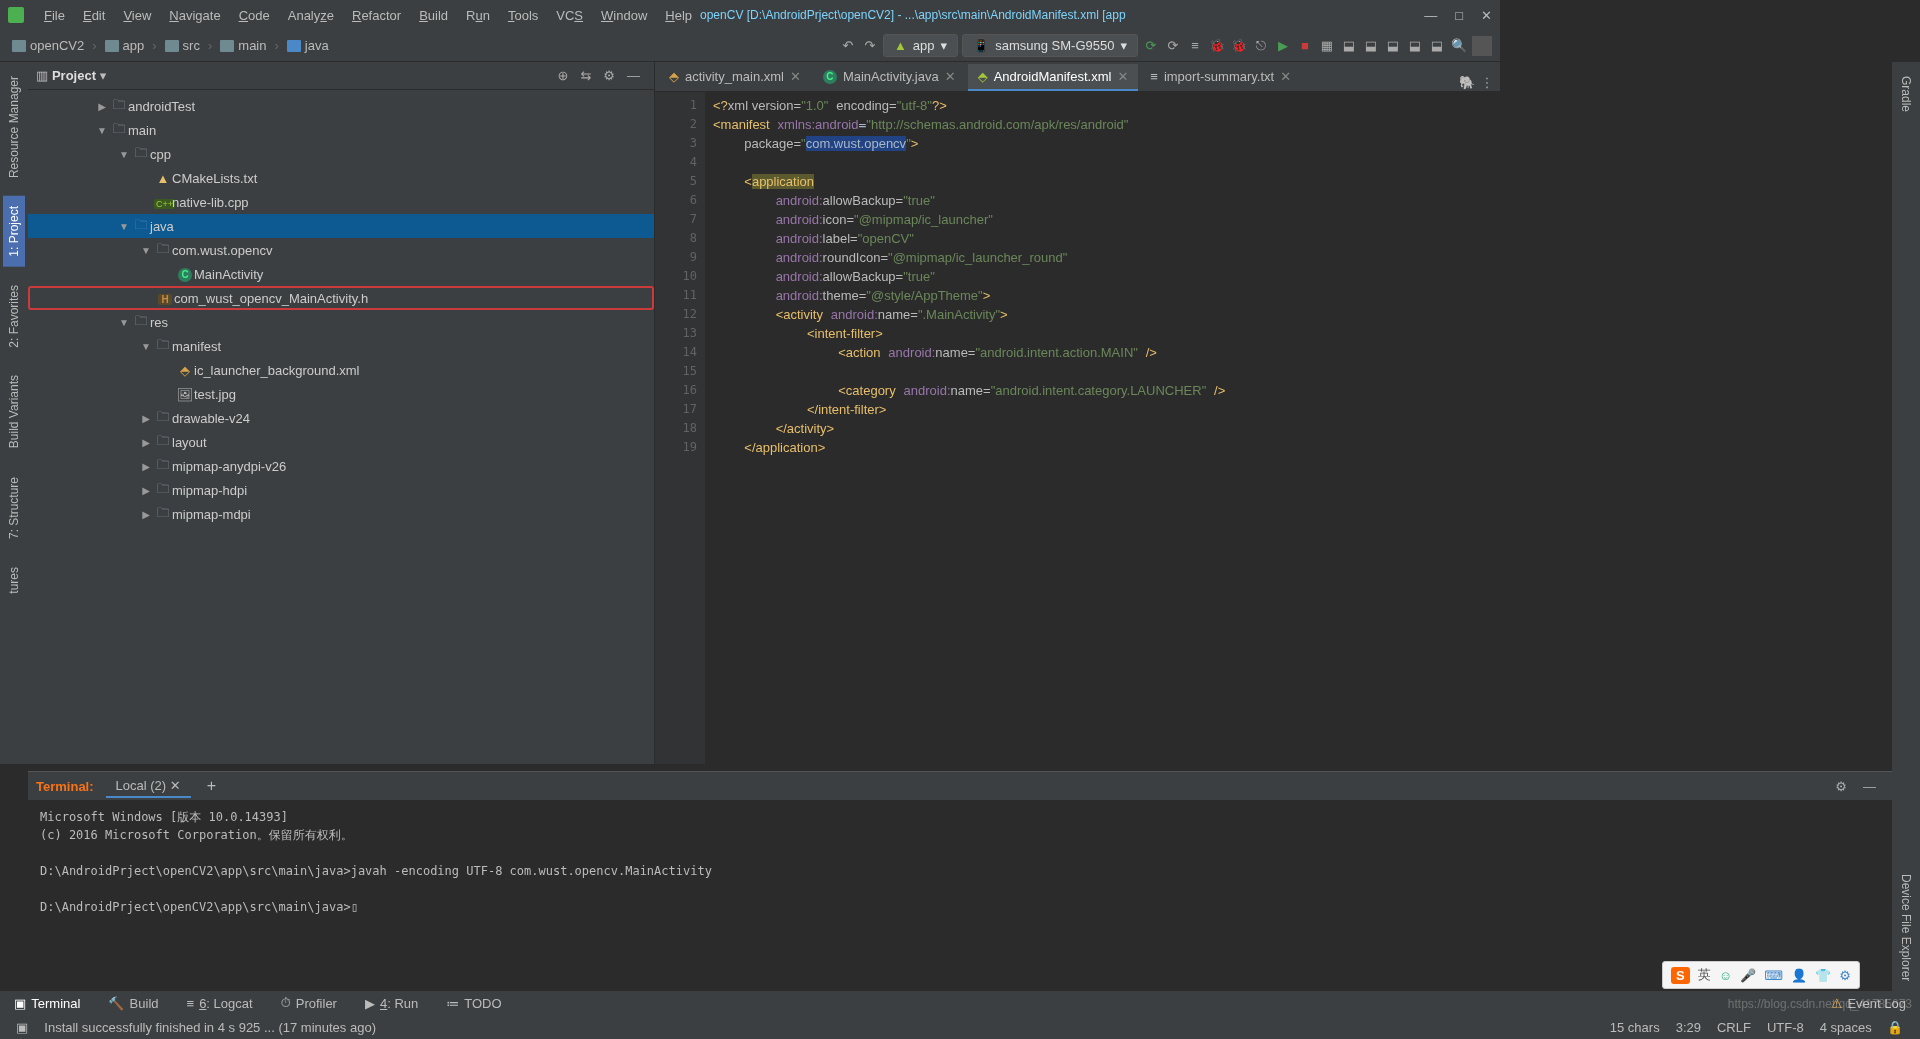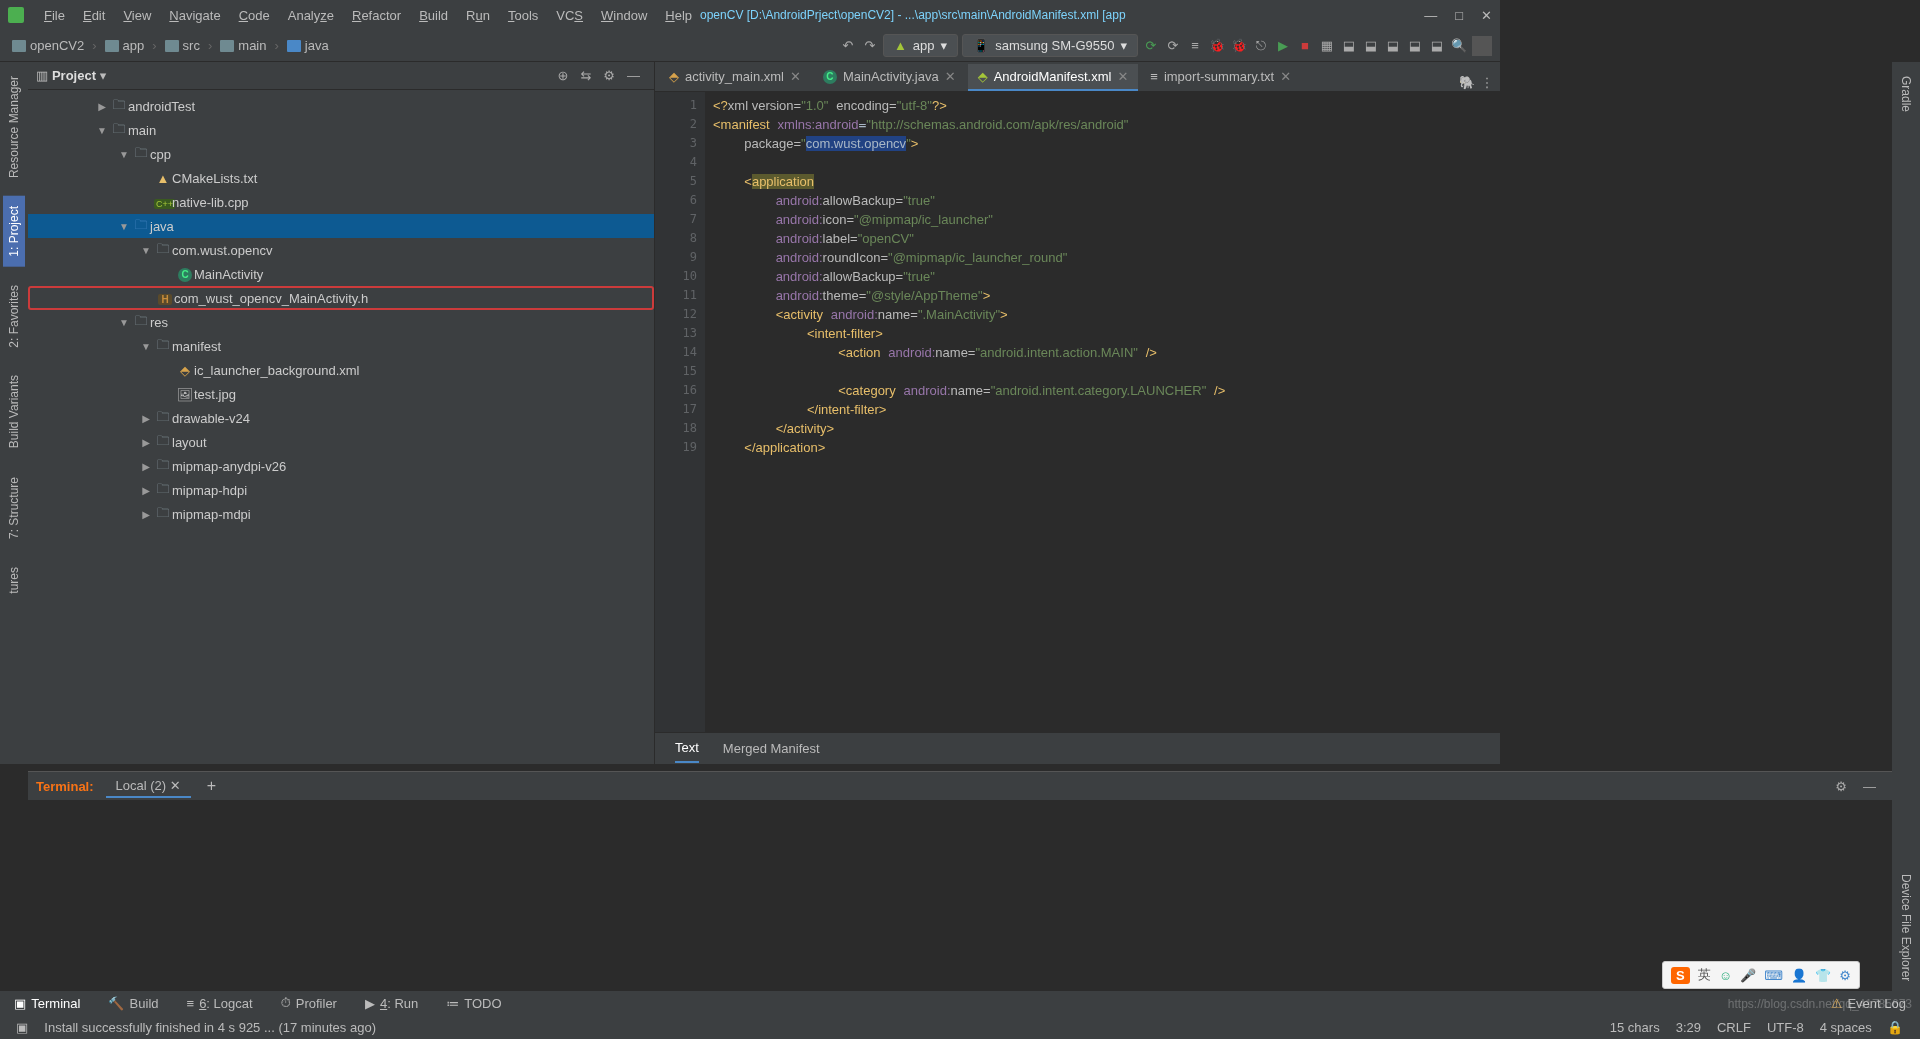--- a/index.html
+++ b/index.html
@@ -332,36 +332,38 @@
         <span class="ns">android:</span><span class="attr">theme=</span><span class="str">"@style/AppTheme"</span><span class="tag">&gt;</span>
         <span class="tag">&lt;activity</span> <span class="ns">android:</span><span class="attr">name=</span><span class="str">".MainActivity"</span><span class="tag">&gt;</span>
             <span class="tag">&lt;intent-filter&gt;</span>
                 <span class="tag">&lt;action</span> <span class="ns">android:</span><span class="attr">name=</span><span class="str">"android.intent.action.MAIN"</span> <span class="tag">/&gt;</span>
 
                 <span class="tag">&lt;category</span> <span class="ns">android:</span><span class="attr">name=</span><span class="str">"android.intent.category.LAUNCHER"</span> <span class="tag">/&gt;</span>
             <span class="tag">&lt;/intent-filter&gt;</span>
         <span class="tag">&lt;/activity&gt;</span>
     <span class="tag">&lt;/application&gt;</span></div>
     </div>
-    <div class="sub-tabs">
-      <span class="sub-tab active">Text</span>
-      <span class="sub-tab">Merged Manifest</span>
-    </div>
   </div>
 </div>
 
 <div class="terminal-panel">
   <div class="term-header">
     <span class="title">Terminal:</span>
     <span class="term-tab"><span>Local (2)</span> ✕</span>
     <span class="plus">+</span>
     <div class="spacer" style="flex:1"></div>
     <span class="pi" style="padding:0 8px;color:#aaa">⚙</span>
     <span class="pi" style="padding:0 8px;color:#aaa">—</span>
   </div>
+  <div class="term-body" id="termbody">Microsoft Windows [版本 10.0.14393]
+(c) 2016 Microsoft Corporation。保留所有权利。
+
+D:\AndroidPrject\openCV2\app\src\main\java&gt;javah -encoding UTF-8 com.wust.opencv.MainActivity
+
+D:\AndroidPrject\openCV2\app\src\main\java&gt;▯</div>
 </div>
 
 <div class="right-sidebar">
   <div class="vtab">Gradle</div>
   <div style="flex:1"></div>
   <div class="vtab">Device File Explorer</div>
 </div>
 
 <div class="bottom-bar" id="bbar">
     <div class="btab active">

